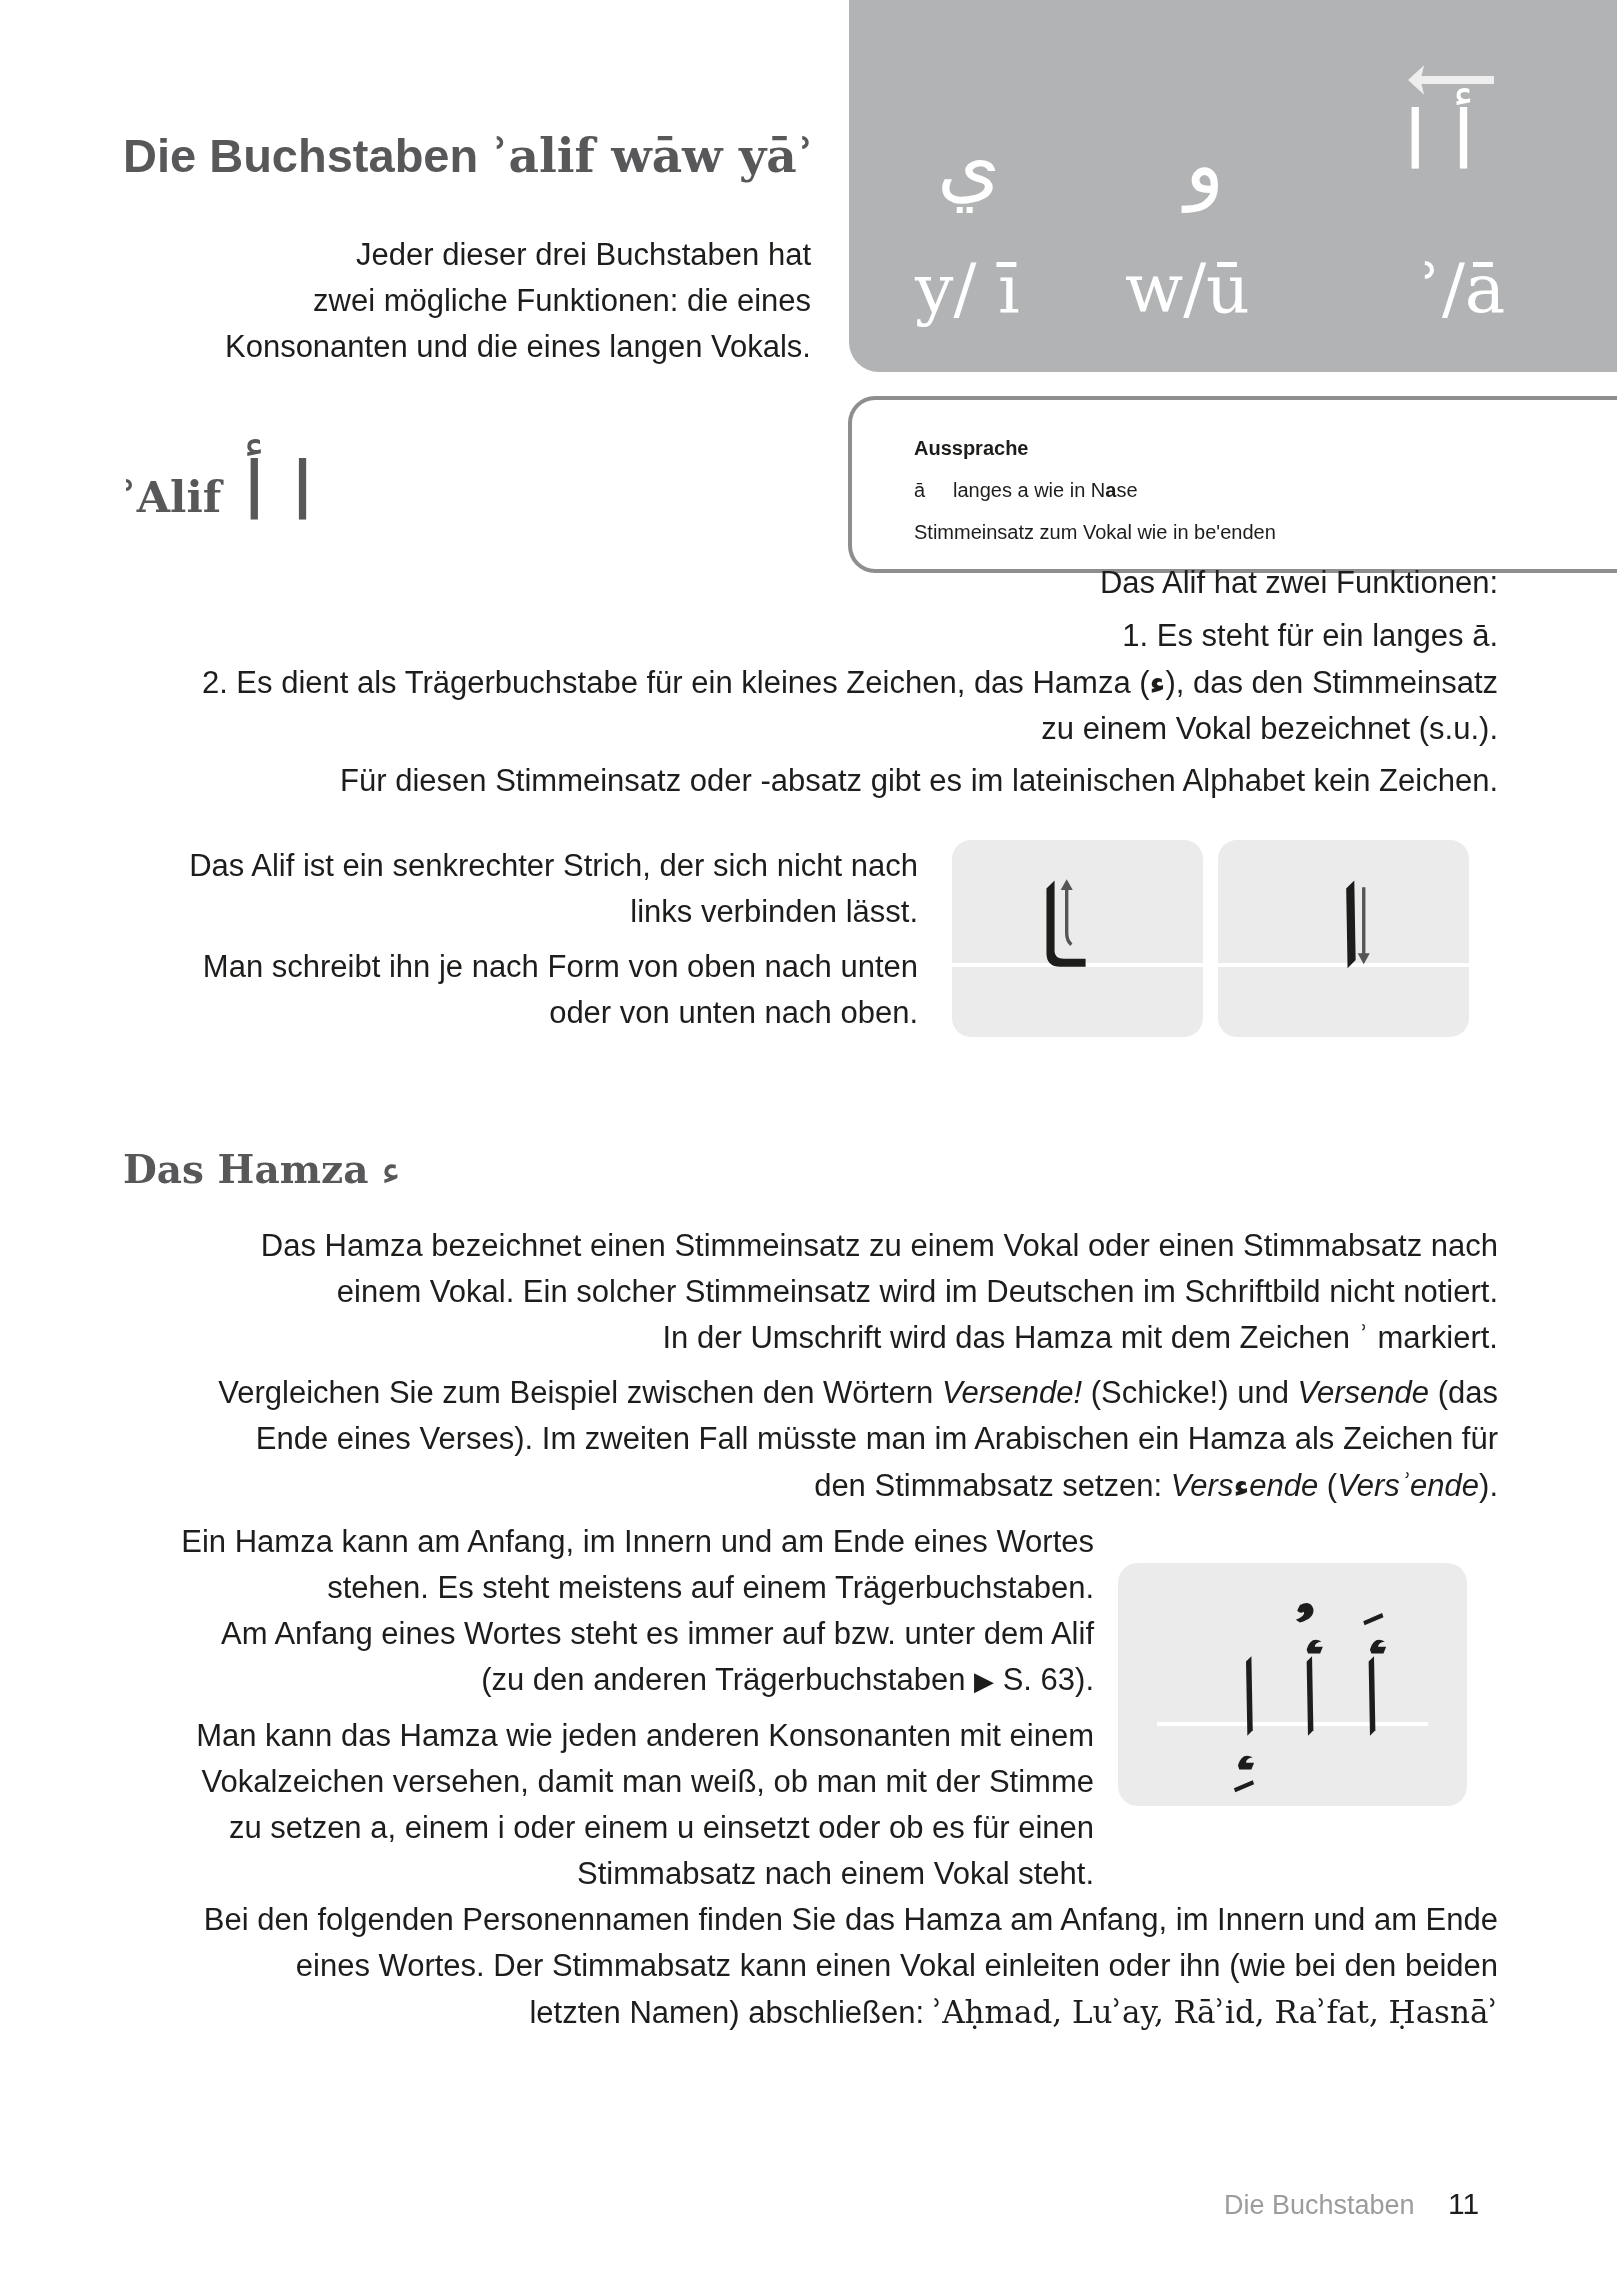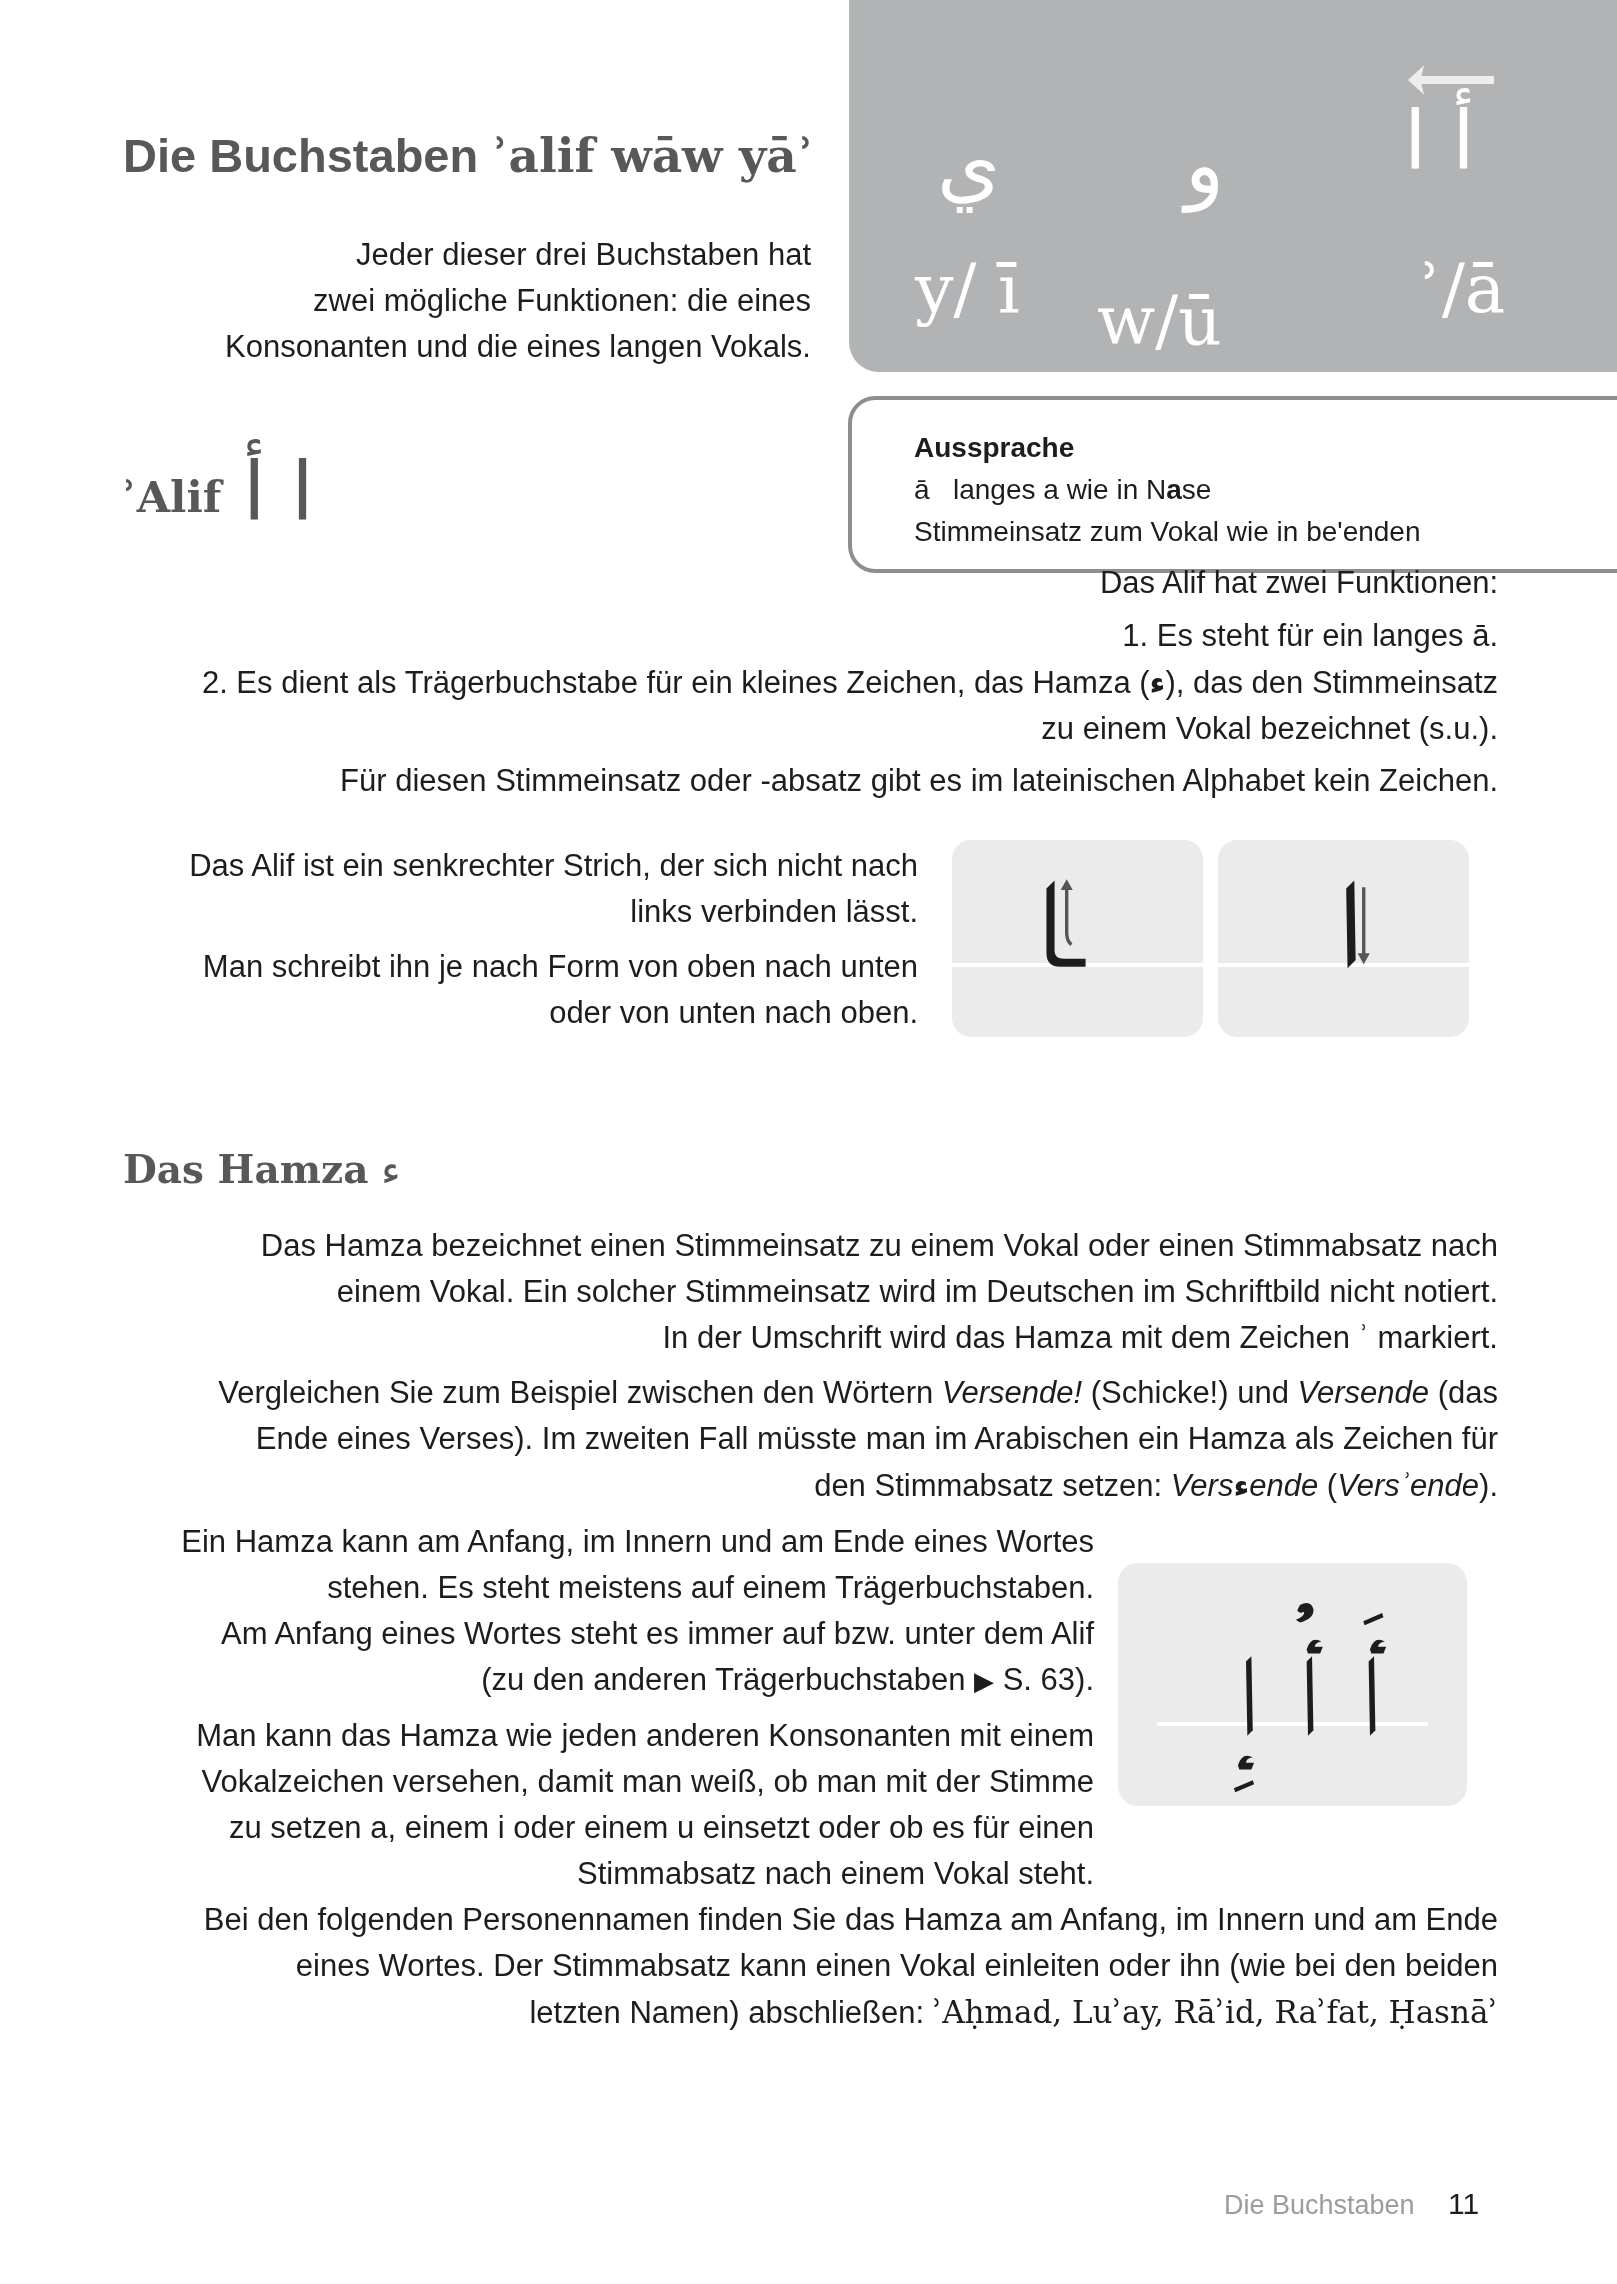--- a/index.html
+++ b/index.html
@@ -16,21 +16,21 @@
   #intro { left: 123px; top: 232px; width: 688px; }
 
   
   #banner { left: 849px; top: 0; width: 769px; height: 372px; background: #b1b3b4; border-bottom-left-radius: 30px; }
   .banner-letter { position: absolute; color: #ffffff; font-family: "DejaVu Sans", sans-serif; font-size: 81px; line-height: 1; }
   .banner-translit { position: absolute; color: #ffffff; font-family: "DejaVu Serif", serif; font-size: 68px; line-height: 1; white-space: nowrap; }
   #arrow-left { position: absolute; left: 1408px; top: 65px; width: 86px; height: 30px; }
 
   
   #aussprache { left: 848px; top: 396px; width: 809px; height: 177px; border: 4px solid #8d8e90; border-right: none; border-radius: 27px 0 0 27px; box-sizing: border-box; }
-  #aussprache .inner { position: absolute; left: 62px; top: 27px; font-size: 28px; line-height: 42px; color: #1d1d1b; }
+  #aussprache .inner { position: absolute; left: 62px; top: 27px; font-size: 20px; line-height: 42px; color: #1d1d1b; }
   #aussprache .head { font-weight: bold; }
   #aussprache .mac { display: inline-block; width: 39px; }
 
   
   #alif-heading { left: 121px; top: 472px; font-family: "DejaVu Serif", serif; font-weight: bold; font-size: 43px; color: #58585a; white-space: nowrap; }
   #alif-heading-arabic { left: 243px; top: 445px; font-family: "DejaVu Sans", sans-serif; font-size: 81px; color: #58585a; }
 
   #alif-text { left: 123px; top: 560px; width: 1375px; }
   #alif-text .gap { height: 6.7px; }
 
@@ -71,21 +71,21 @@
 </div>
 
 <div id="banner" class="abs"></div>
 <svg id="arrow-left" class="abs" viewBox="0 0 128 44">
   <polygon points="0,22 24,0 20,16 128,16 128,28 20,28 24,44" fill="#eeeeee"></polygon>
 </svg>
 <div class="banner-letter" style="left:1404px; top:101px;">أ ا</div>
 <div class="banner-letter" style="left:1185px; top:125px;">و</div>
 <div class="banner-letter" style="left:937px; top:125px;">ي</div>
 <div class="banner-translit" style="left:1421px; top:255px;">ʾ/ā</div>
-<div class="banner-translit" style="left:1097px; top:255px;margin-top:32px;">w/ū</div>
+<div class="banner-translit" style="left:1125px; top:255px;">w/ū</div>
 <div class="banner-translit" style="left:915px; top:255px;">y/ ī</div>
 
 <div id="aussprache" class="abs">
   <div class="inner">
     <div class="head">Aussprache</div>
     <div><span class="mac">ā</span><span>langes a wie in N</span><b>a</b><span>se</span></div>
     <div>Stimmeinsatz zum Vokal wie in be'enden</div>
   </div>
 </div>
 

